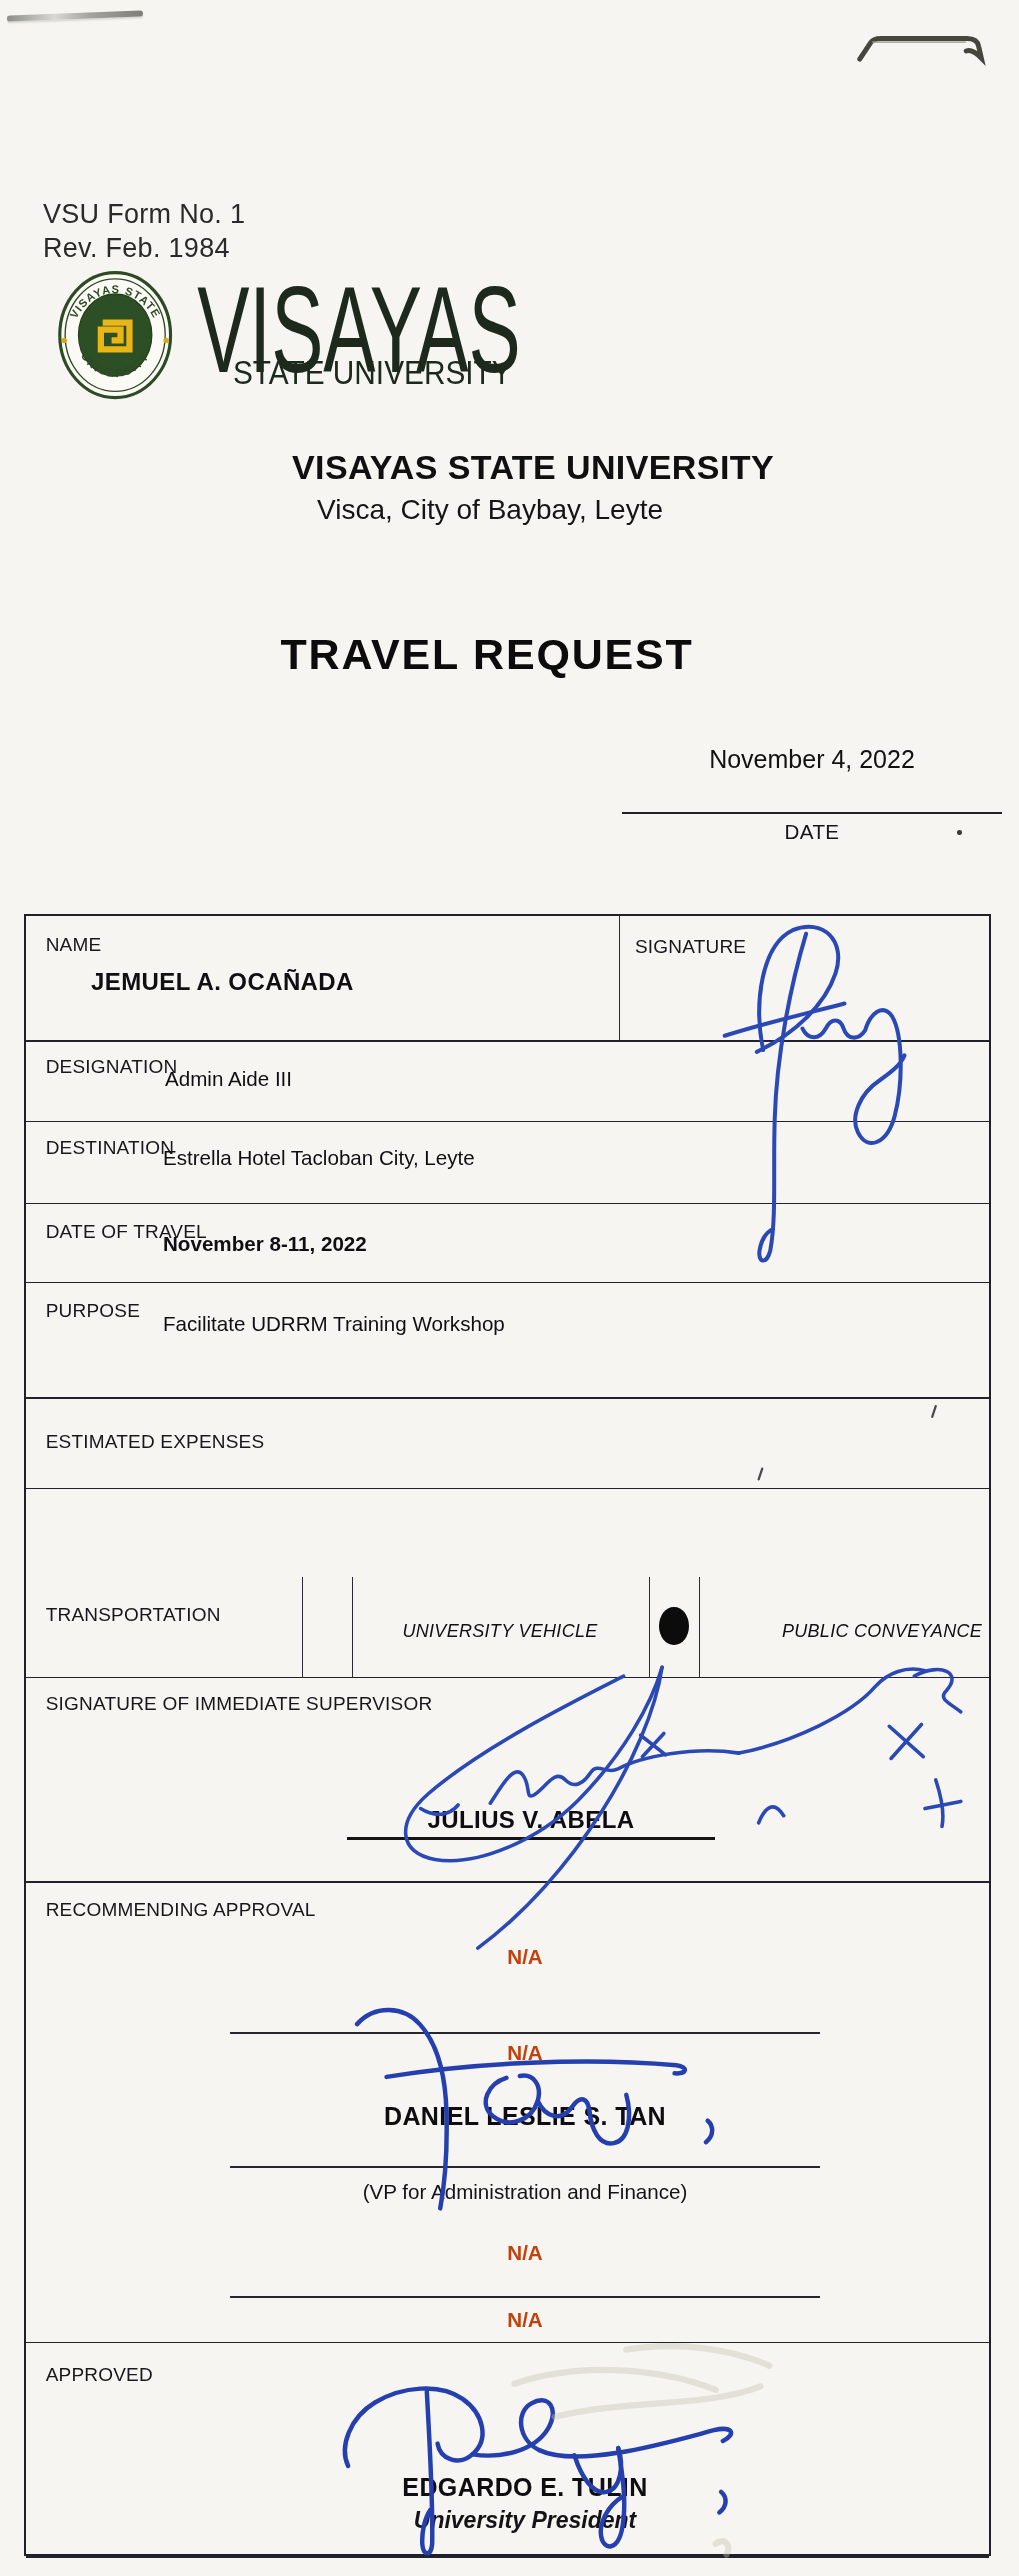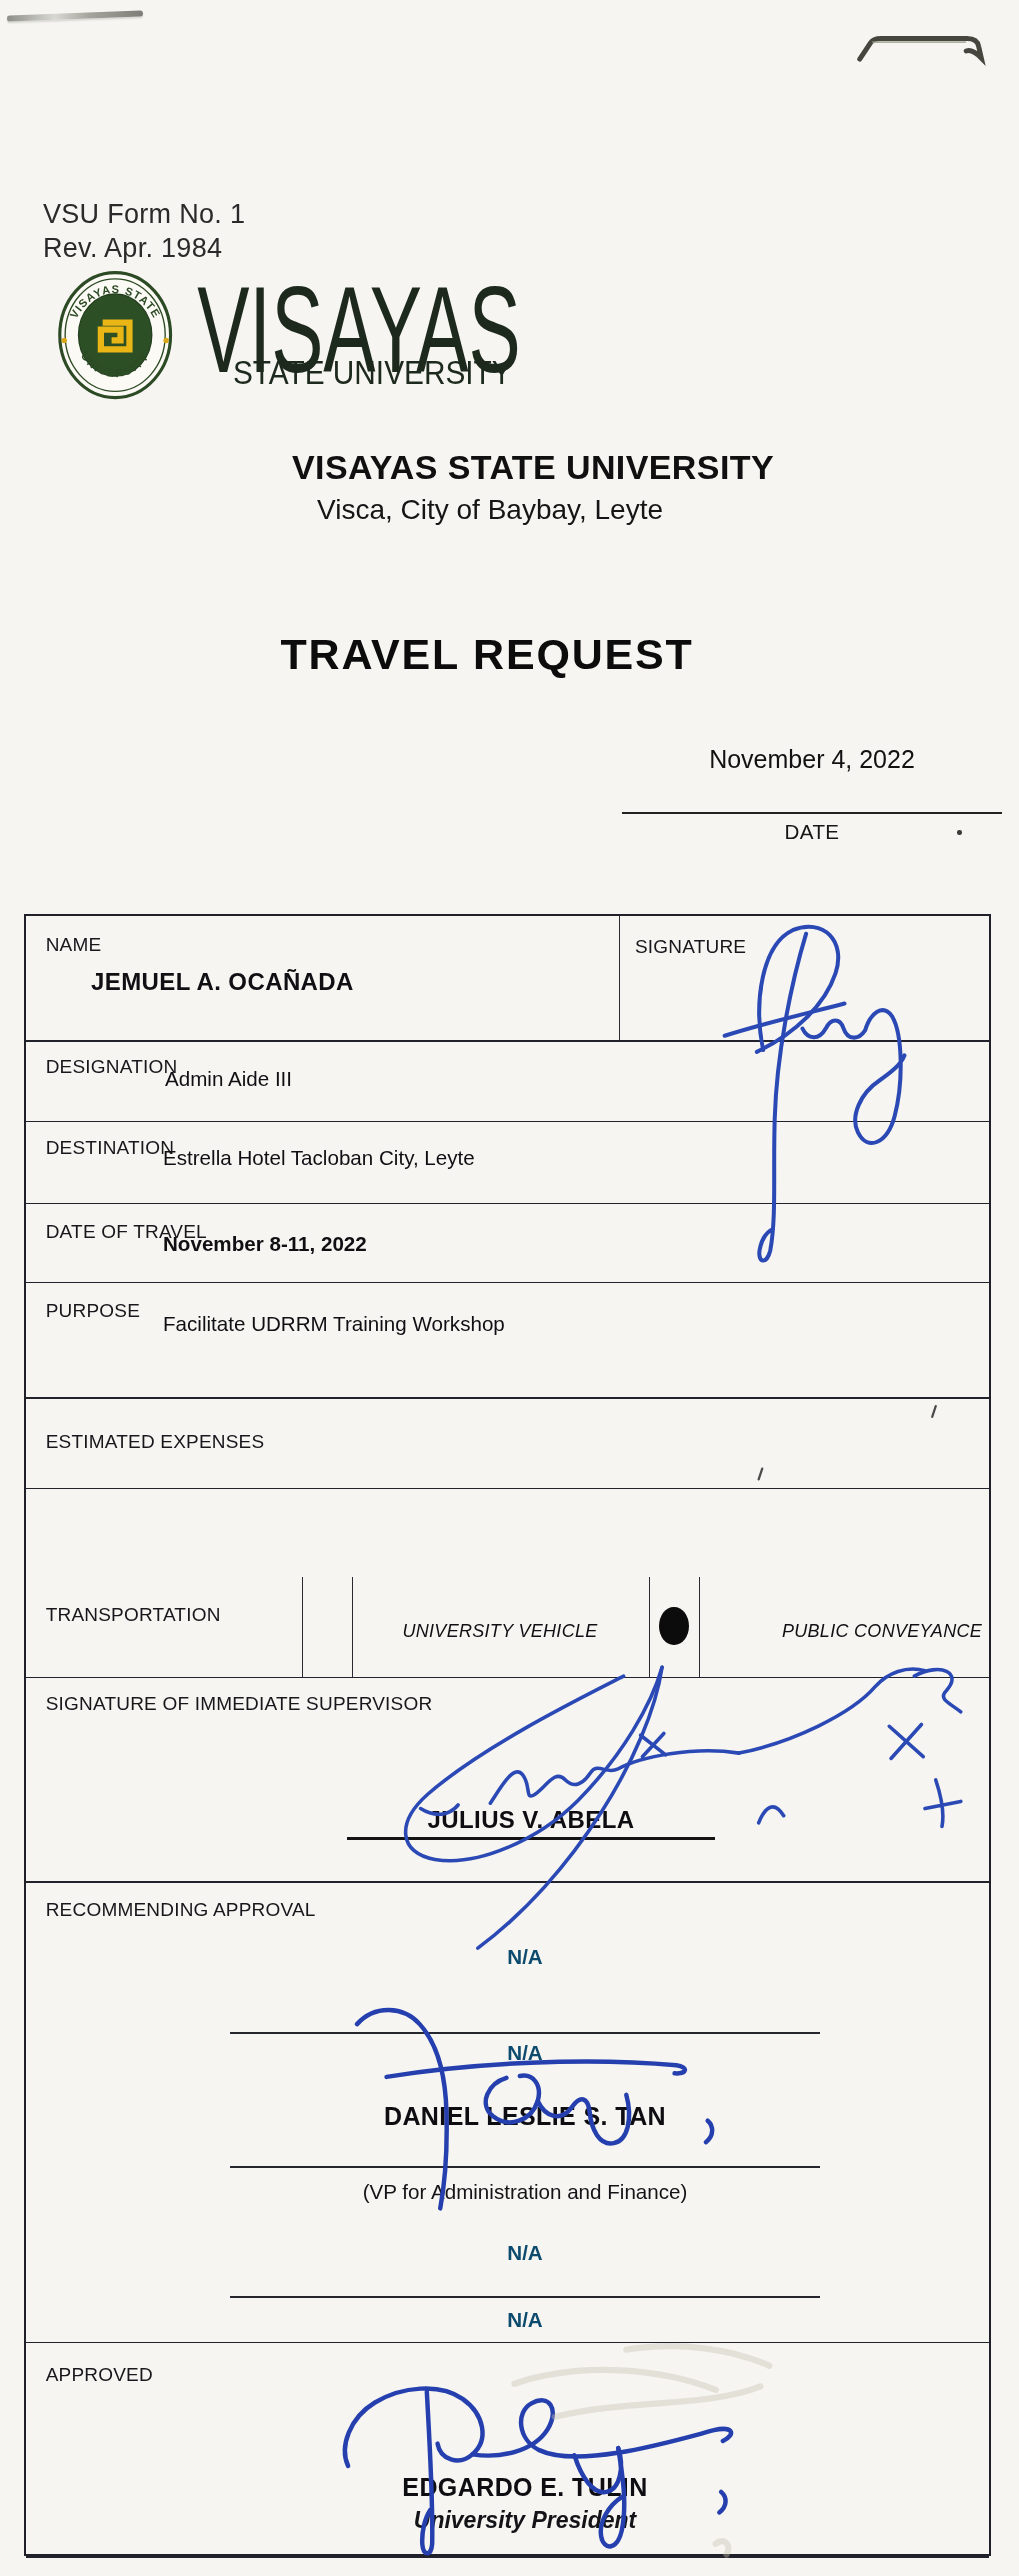--- a/index.html
+++ b/index.html
@@ -25,21 +25,21 @@
   .row{position:absolute;left:0;right:0;border-bottom:1.8px solid #22222c;}
   .vline{position:absolute;top:0;bottom:0;width:0;border-left:1.8px solid #2a2a34;}
   .lbl{position:absolute;font-size:19px;letter-spacing:0.2px;color:#17171c;white-space:nowrap;}
   .val{position:absolute;font-size:20.6px;color:#101014;white-space:nowrap;}
   .name-val{font-size:24px;font-weight:bold;letter-spacing:0.4px;}
   .opt{position:absolute;font-size:18px;font-style:italic;letter-spacing:0.3px;color:#101014;text-align:center;margin-top:8px;}
   .dot{
     position:absolute;width:29.5px;height:38px;border-radius:50%;
     background:#0c0c0c;
   }
-  .na{position:absolute;font-size:20.6px;font-weight:600;color:#0c4a6e;left:0;width:590px;text-align:center;}
+  .na{position:absolute;font-size:20.6px;font-weight:600;color:#c2410c;left:0;width:590px;text-align:center;}
   .sigline{position:absolute;left:0;width:590px;border-top:2.2px solid #26262e;}
   .apname{position:absolute;font-size:25px;font-weight:bold;letter-spacing:0.4px;color:#0e0e12;left:0;width:590px;text-align:center;}
   .aptitle{position:absolute;font-size:20.6px;color:#141418;left:0;width:590px;text-align:center;}
   .sup-name{position:absolute;font-size:24px;font-weight:bold;letter-spacing:0.4px;color:#0e0e12;text-align:center;}
   .sup-underline{position:absolute;border-top:3.6px solid #141414;}
   .pres-title{font-style:italic;font-weight:bold;font-size:23px;}
   .staple-left{
     position:absolute;left:7.2px;top:13.4px;width:136px;height:6.3px;border-radius:2.7px;
     background:linear-gradient(90deg,#8f8f89,#d9d9d3 35%,#a5a59e 60%,#7e7e78);
     transform:rotate(-2.2deg);box-shadow:0 1.8px 1.8px rgba(0,0,0,0.12);
@@ -50,21 +50,21 @@
 </head>
 <body>
 
 <div class="staple-left"></div>
 <svg width="1020" height="2576" style="left:0;top:0;z-index:6;pointer-events:none;" viewBox="0 0 1140 2880">
   <path d="M 961 66 L 973 48 C 975 44.5, 979 43, 985 43 L 1081 43 C 1089 43, 1093 46, 1094 52 L 1097 65 C 1091 59, 1086 55, 1080 57" fill="none" stroke="#46463f" stroke-width="5.5" stroke-linecap="round"></path>
   <path d="M 975 47 L 1080 47" stroke="#9aa08c" stroke-width="2" fill="none" opacity="0.8"></path>
 </svg>
 
 <div class="abs formno" style="left:43px;top:199px;">VSU Form No. 1</div>
-<div class="abs formno" style="left:43px;top:233px;">Rev. Apr. 1984</div>
+<div class="abs formno" style="left:43px;top:233px;">Rev. Feb. 1984</div>
 
 <svg width="121" height="134" style="left:56px;top:269px;" viewBox="0 0 135 150">
   <ellipse cx="66" cy="74" rx="62" ry="70" fill="#fbfaf5" stroke="#2c4a24" stroke-width="3.5"></ellipse>
   <ellipse cx="66" cy="74" rx="56" ry="63" fill="none" stroke="#2c4a24" stroke-width="1.5"></ellipse>
   <ellipse cx="66" cy="74" rx="41" ry="46" fill="#2d4f26" stroke="#24401e" stroke-width="1.5"></ellipse>
   <path id="arcTop" d="M 16 84 A 50 57 0 1 1 116 84" fill="none"></path>
   <text font-size="12.5" font-weight="bold" fill="#2c4a24" letter-spacing="1.2">
     <textPath href="#arcTop" startOffset="50%" text-anchor="middle">VISAYAS STATE</textPath>
   </text>
   <path id="arcBot" d="M 22 84 A 46 52 0 0 0 110 84" fill="none"></path>

